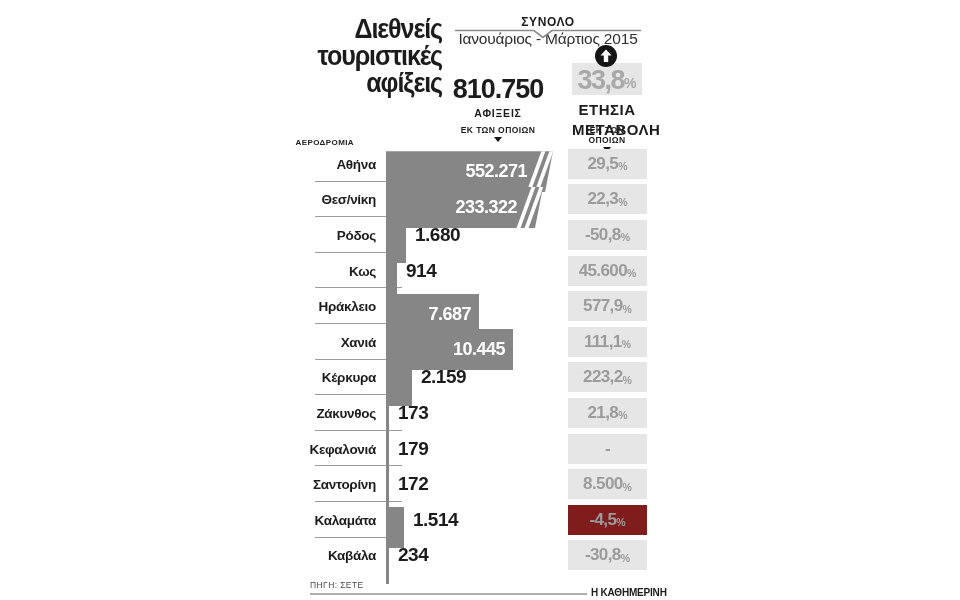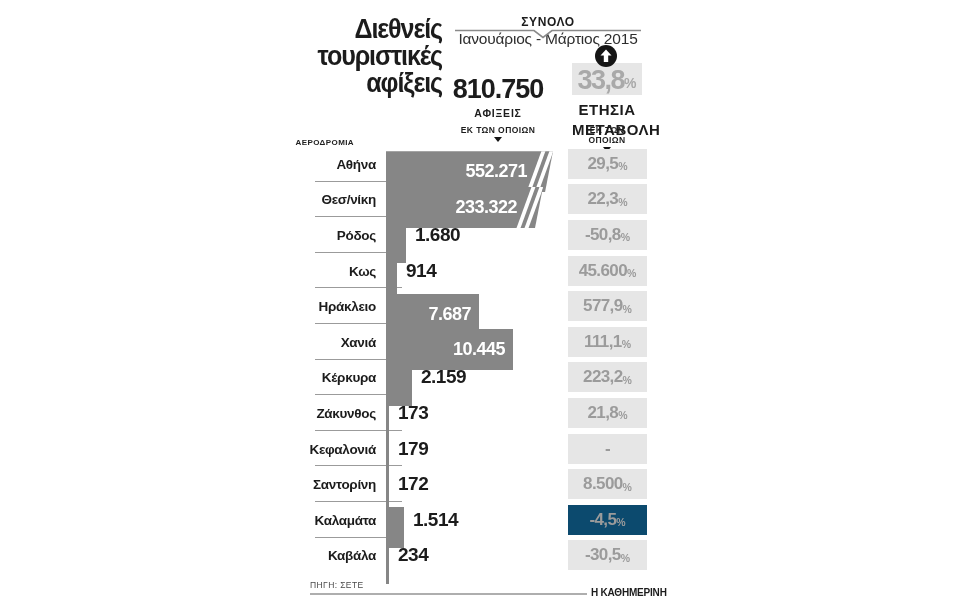--- a/index.html
+++ b/index.html
@@ -247,35 +247,35 @@
     </div>
   </div>
 
   <div class="row">
     <div class="sep"></div>
     <div class="rlabel">Καλαμάτα</div>
     <div class="bar" style="width: 18px; background: rgb(134, 134, 134);">
       
     </div>
     <span class="bar-val-out" style="left: 103px;">1.514</span>
-    <div class="pct" style="background: #0c4a6e; color: rgb(155, 155, 155); justify-content: center;">
+    <div class="pct" style="background: #7f1d1d; color: rgb(155, 155, 155); justify-content: center;">
       <span class="pct-num">-4,5</span>
           <span class="pct-sign">%</span>
     </div>
   </div>
 
   <div class="row">
 
     <div class="rlabel">Καβάλα</div>
     <div class="bar" style="width: 3px; background: rgb(134, 134, 134);">
       
     </div>
     <span class="bar-val-out" style="left: 88px;">234</span>
     <div class="pct" style="background: rgb(230, 230, 230); color: rgb(155, 155, 155);">
-      <span class="pct-num">-30,5</span>
+      <span class="pct-num">-30,8</span>
           <span class="pct-sign">%</span>
     </div>
   </div>
 </div>
 
   <div class="src">ΠΗΓΗ: ΣΕΤΕ</div>
   <div class="foot-line"></div>
   <div class="credit">Η ΚΑΘΗΜΕΡΙΝΗ</div>
 </div>
 

